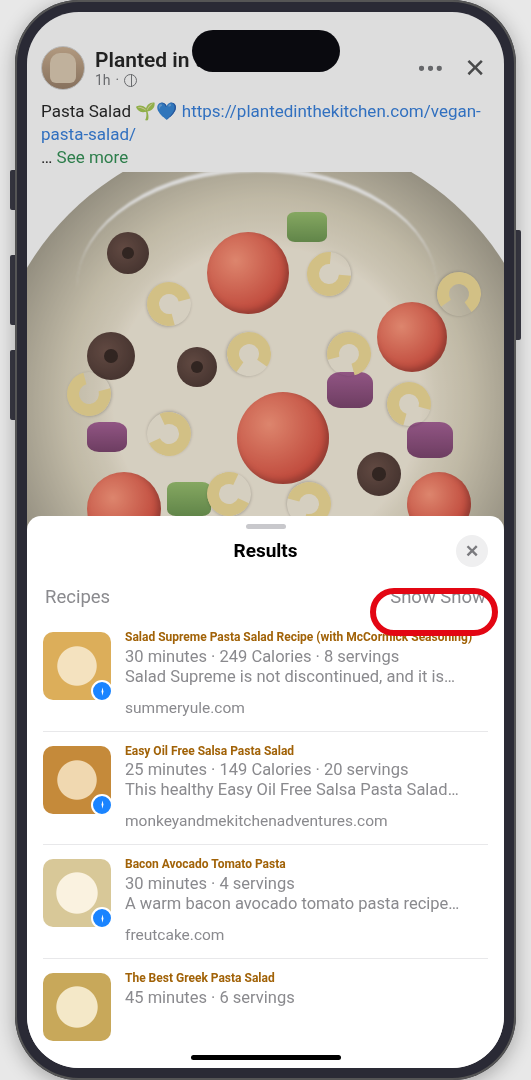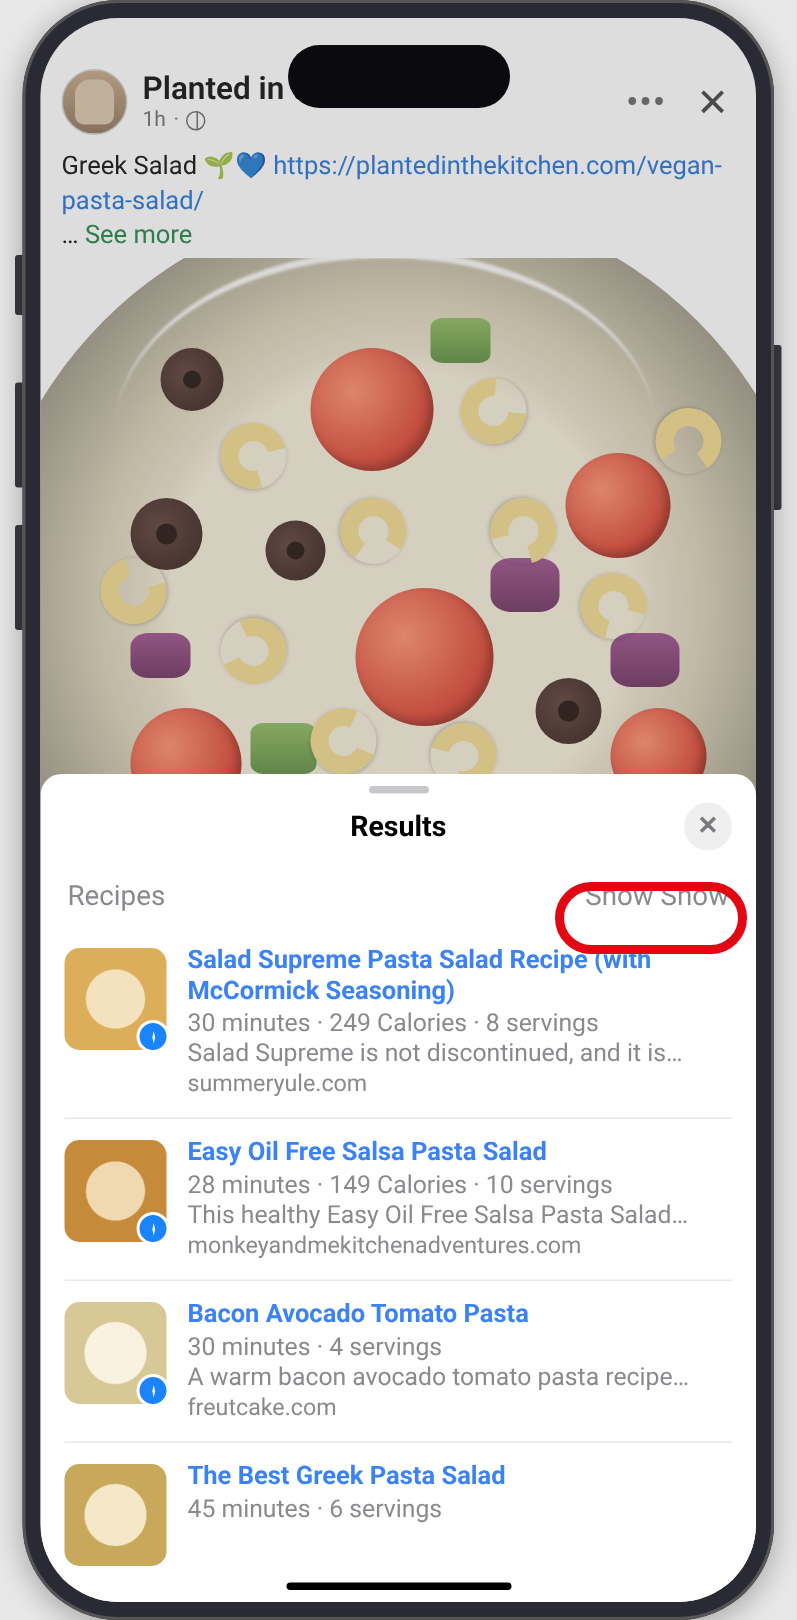--- a/index.html
+++ b/index.html
@@ -267,42 +267,42 @@
     right: -2px; bottom: -2px;
     width: 22px; height: 22px;
     background: #1a84ff;
     border-radius: 50%;
     border: 2px solid #fff;
     display:flex;align-items:center;justify-content:center;
   }
   .badge svg { width:11px;height:11px; }
   .recipe-body { flex: 1; min-width: 0; }
   .recipe-title {
-    font-size: 17px;
+    font-size: 12px;
     font-weight: 700;
-    color: #3b82f6;
+    color: #a16207;
     line-height: 1.22;
   }
   .recipe-meta {
     font-size: 16.5px;
     color: #8a8a8e;
     margin-top: 2px;
   }
   .recipe-desc {
     font-size: 16.5px;
     color: #8a8a8e;
     white-space: nowrap;
     overflow: hidden;
     text-overflow: ellipsis;
     margin-top: 1px;
   }
   .recipe-src {
     font-size: 15.5px;
     color: #8a8a8e;
-    margin-top: 1px;
+    margin-top: 13px;
   }
   .home-indicator {
     position: absolute;
     bottom: 8px;
     left: 50%;
     transform: translateX(-50%);
     width: 150px;
     height: 5px;
     background: #000;
     border-radius: 3px;
@@ -339,21 +339,21 @@
             <span>·</span>
             <span class="globe-ico"></span>
           </div>
         </div>
         <div class="header-actions">
           <span class="dots">•••</span>
           <span class="close-post">✕</span>
         </div>
       </div>
       <div class="post-text">
-        <span>Greek Salad 🌱💙 </span><span class="post-link">https://plantedinthekitchen.com/vegan-pasta-salad/</span><br>
+        <span>Pasta Salad 🌱💙 </span><span class="post-link">https://plantedinthekitchen.com/vegan-pasta-salad/</span><br>
         <span>… </span><span class="see-more">See more</span>
       </div>
     </div>
 
     <div class="post-image">
       <div class="food-plate"></div>
       <div class="glow-top"></div>
 
       <div class="ingredient tomato" style="left:180px;top:60px;width:82px;height:82px;"></div>
       <div class="ingredient tomato" style="left:210px;top:220px;width:92px;height:92px;"></div>
@@ -416,21 +416,21 @@
         <div class="recipe-item">
           <div class="thumb t2">
             <div class="badge">
               <svg viewBox="0 0 24 24">
                   <polygon points="12,3 14,12 12,21 10,12" fill="#fff"></polygon>
                 </svg>
             </div>
           </div>
           <div class="recipe-body">
             <div class="recipe-title">Easy Oil Free Salsa Pasta Salad</div>
-            <div class="recipe-meta">28 minutes · 149 Calories · 10 servings</div>
+            <div class="recipe-meta">25 minutes · 149 Calories · 20 servings</div>
             <div class="recipe-desc">This healthy Easy Oil Free Salsa Pasta Salad…</div>
             <div class="recipe-src">monkeyandmekitchenadventures.com</div>
           </div>
         </div>
 
         <div class="recipe-item">
           <div class="thumb t3">
             <div class="badge">
               <svg viewBox="0 0 24 24">
                   <polygon points="12,3 14,12 12,21 10,12" fill="#fff"></polygon>

